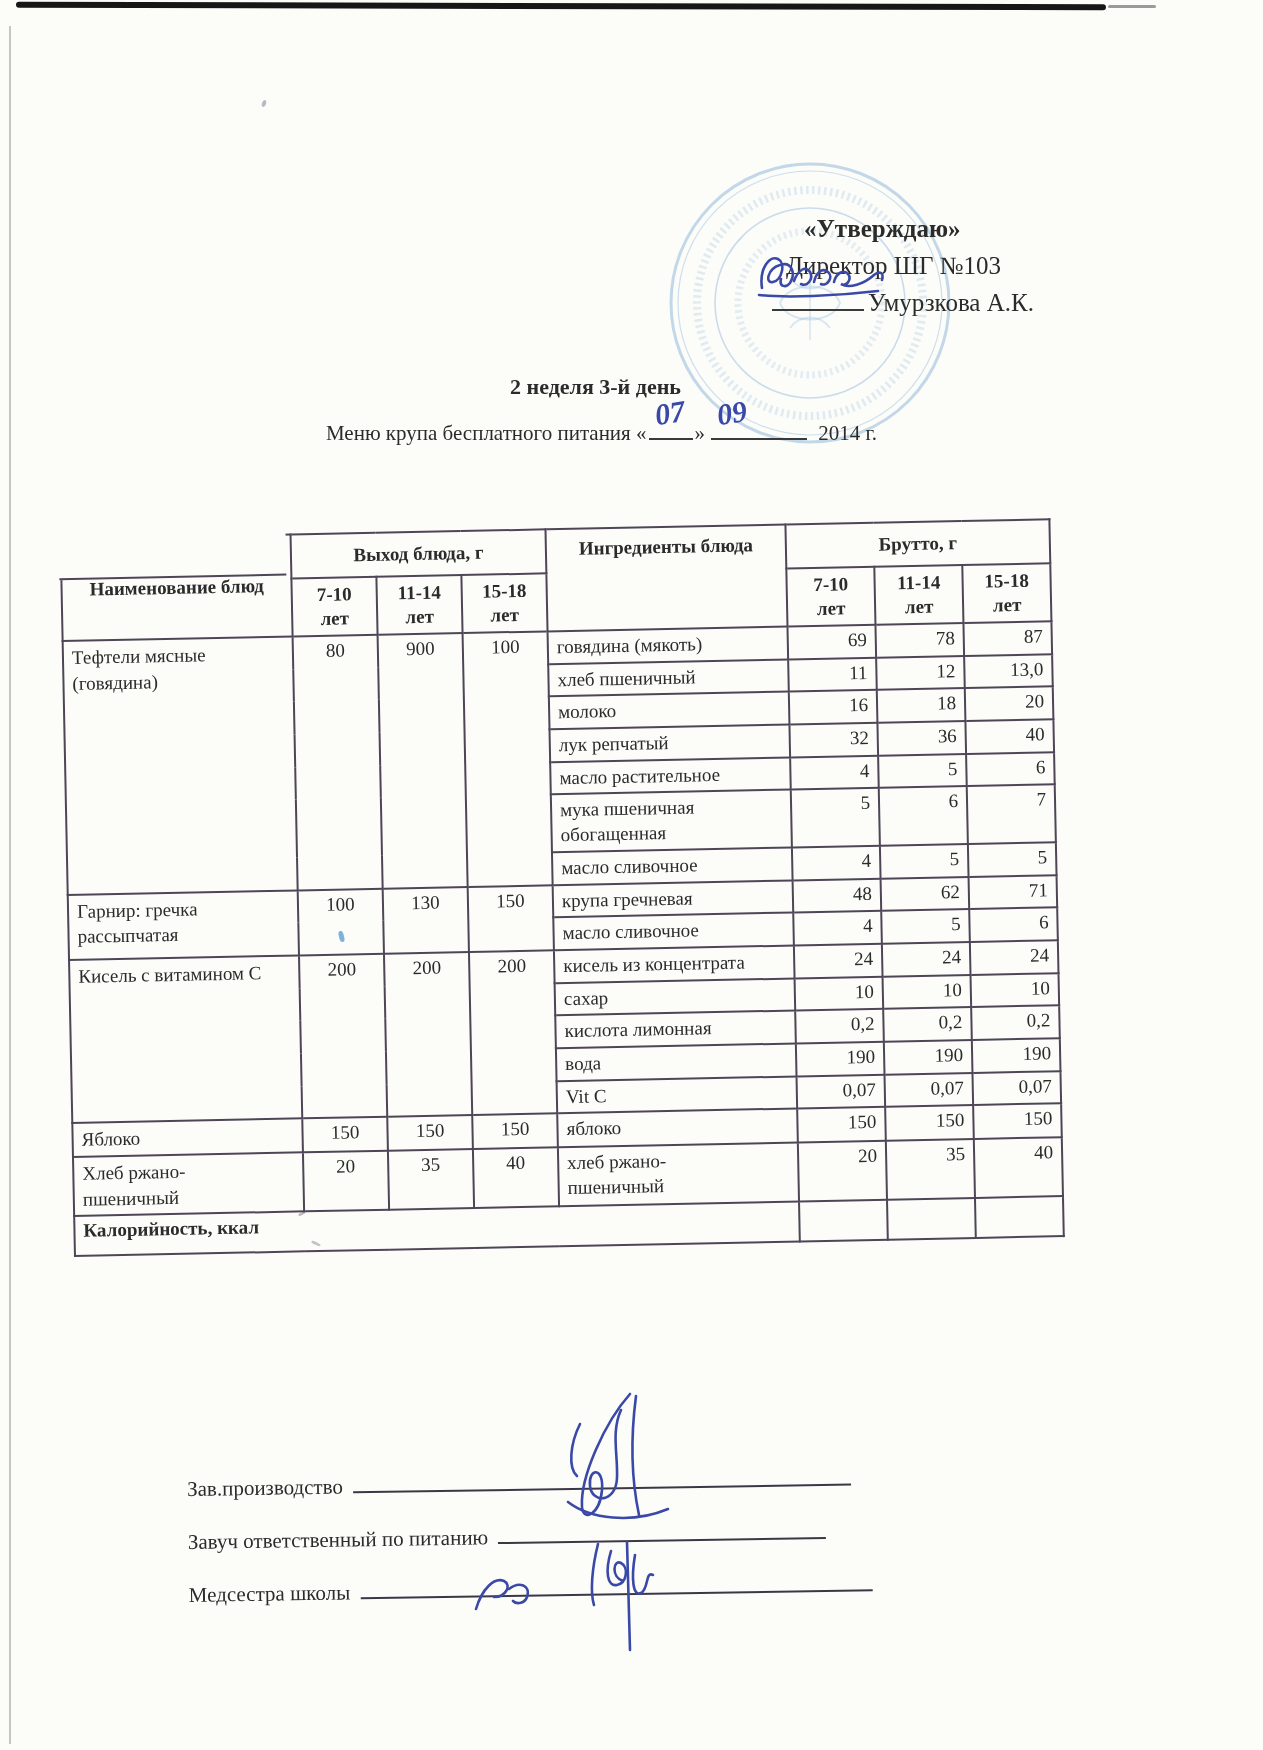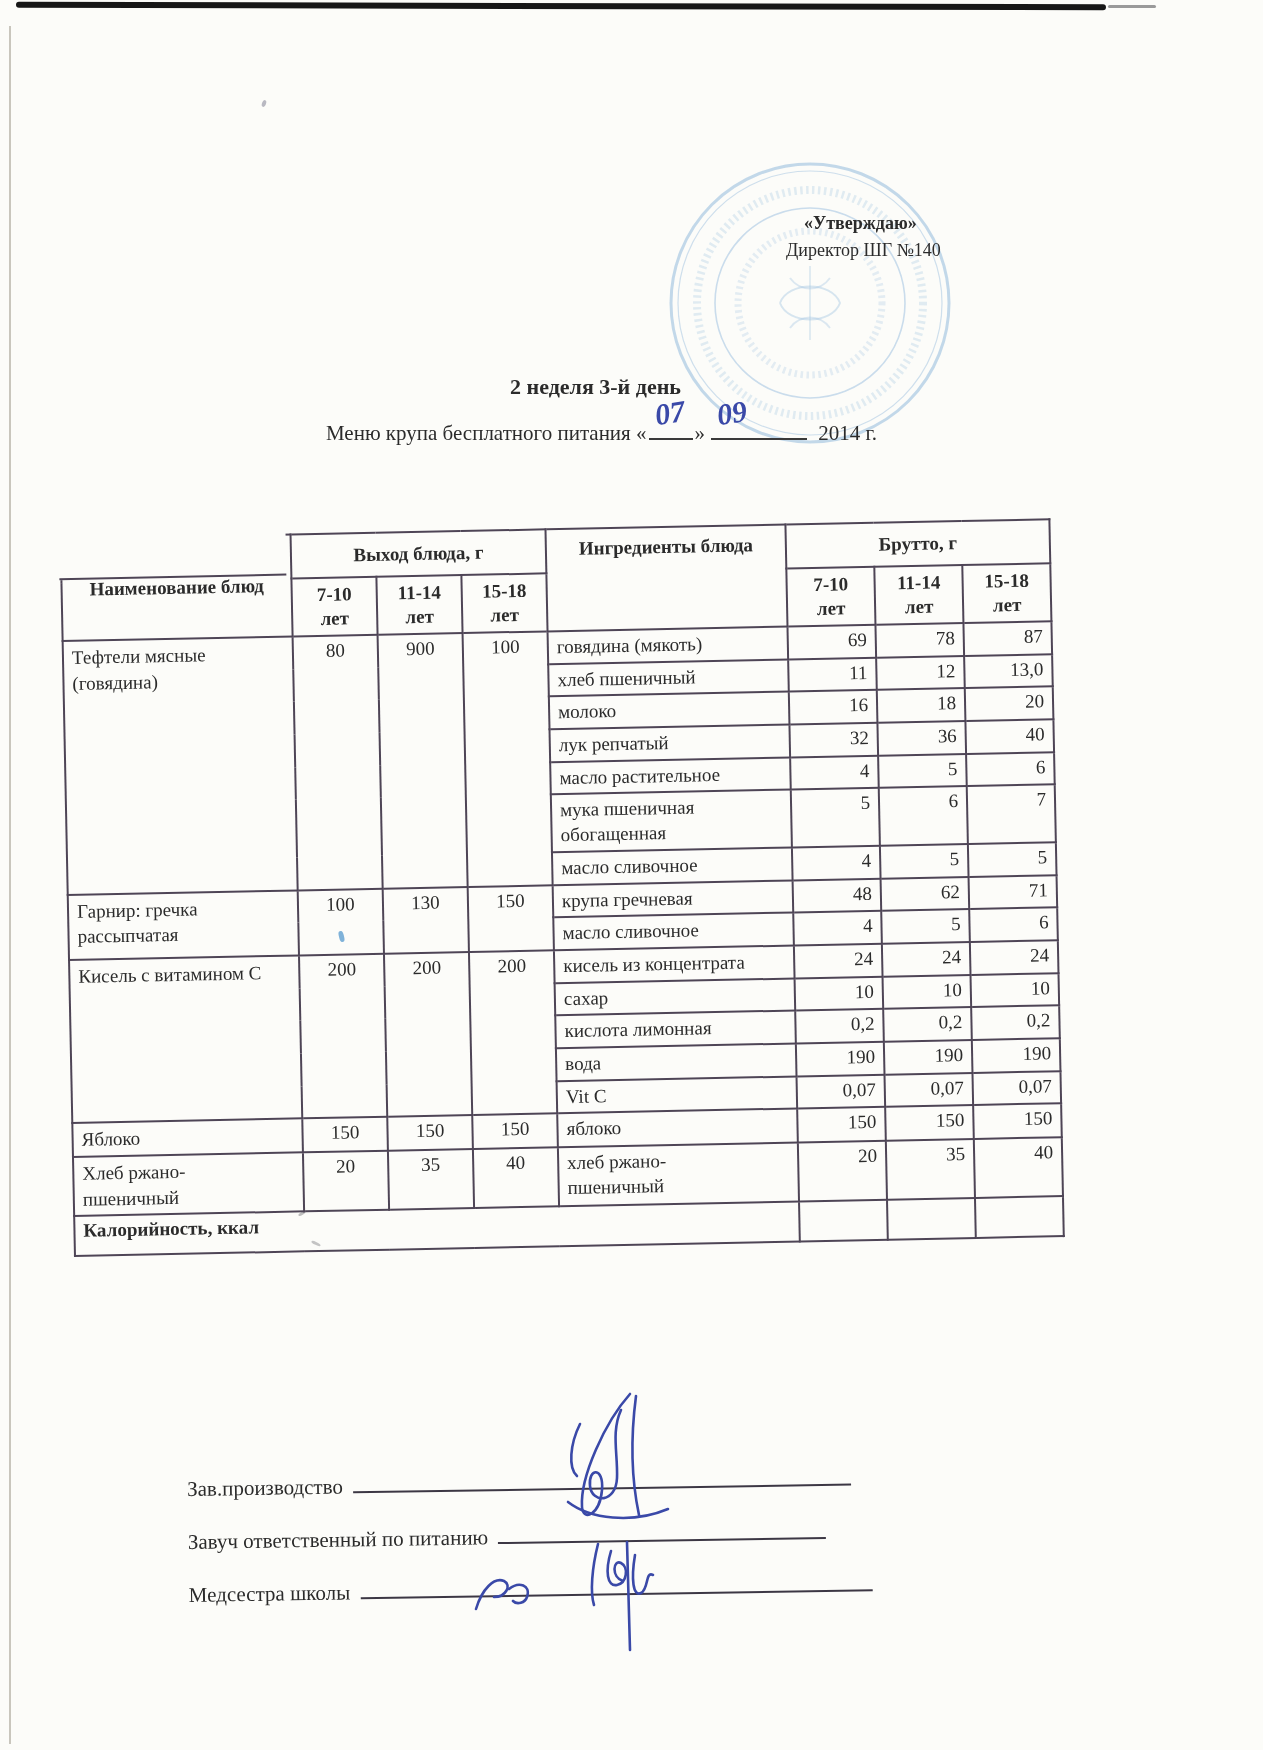--- a/index.html
+++ b/index.html
@@ -18,21 +18,21 @@
   .speck{position:absolute;border-radius:50%;}
   .speck.s1{left:262px;top:100px;width:4px;height:7px;background:#b9b9c2;transform:rotate(20deg);}
   .speck.s2{left:339px;top:931px;width:5px;height:11px;background:#7fb2d9;transform:rotate(-14deg);border-radius:40%;}
   .speck.s3{left:298px;top:1212px;width:8px;height:3px;background:#bdbdbd;transform:rotate(-30deg);}
   .speck.s4{left:311px;top:1242px;width:10px;height:3px;background:#c4c4c4;transform:rotate(25deg);}
 
   
   .stamp{position:absolute;left:665px;top:158px;width:290px;height:290px;z-index:1;opacity:.85;}
 
   
-  .approval{position:absolute;left:772px;top:210px;width:300px;z-index:2;font-size:18px;line-height:1.48;}
+  .approval{position:absolute;left:772px;top:210px;width:300px;z-index:2;font-size:25px;line-height:1.48;}
   .approval .l1{font-weight:bold;margin-left:32px;}
   .approval .l2{margin-left:14px;}
   .approval .l3{white-space:nowrap;}
   .sig-underline{display:inline-block;width:92px;border-bottom:2px solid #3a3a3a;height:18px;margin-right:4px;}
   .director-sig{position:absolute;left:-18px;top:36px;width:160px;height:62px;z-index:3;}
 
   
   .doc-title{position:absolute;top:374px;left:0;width:1263px;text-align:center;transform:translateX(-36px);font-size:22px;font-weight:bold;z-index:2;}
   .menu-line{position:absolute;top:418px;left:0;width:1263px;text-align:center;transform:translateX(-30px);font-size:21px;z-index:2;}
   .blank{display:inline-block;border-bottom:2px solid #3a3a3a;height:20px;position:relative;vertical-align:baseline;}
@@ -83,21 +83,33 @@
     <circle cx="145" cy="145" r="113" stroke-width="8" opacity="0.3" stroke-dasharray="2.5 3.5"></circle>
     <circle cx="145" cy="145" r="72" stroke-width="7" opacity="0.28" stroke-dasharray="2.5 3.5"></circle>
     <path d="M115,145 c8,-22 52,-22 60,0 c-8,22 -52,22 -60,0" stroke-width="2" opacity="0.4"></path>
     <path d="M125,120 c10,14 30,14 40,0 M125,170 c10,-14 30,-14 40,0" stroke-width="2" opacity="0.35"></path>
     <path d="M145,108 l0,74" stroke-width="2" opacity="0.3"></path>
   </g>
 </svg>
 
 <div class="approval">
   <div class="l1">«Утверждаю»</div>
-  <div class="l2">Директор ШГ №140</div>
+  <div class="l2">Директор ШГ №103</div>
+  <div class="l3">
+    <span class="sig-underline"></span><span>Умурзкова А.К.</span>
+    <svg class="director-sig" viewBox="0 0 160 62">
+      <g fill="none" stroke="#3a49a8" stroke-width="2.6" stroke-linecap="round">
+        <path d="M8,42 C5,22 16,9 24,13 C32,17 28,34 19,36 C11,38 13,23 26,19 C38,15 42,28 36,37 C32,42 25,41 27,33"></path>
+        <path d="M40,35 C44,24 52,19 56,26 C60,33 53,41 47,38"></path>
+        <path d="M60,36 C62,27 68,21 74,26 C80,31 73,41 67,38"></path>
+        <path d="M80,36 C82,27 90,23 94,28 C98,33 93,41 87,38 C95,43 110,38 120,29 C126,24 130,27 128,34"></path>
+        <path d="M5,49 C32,52 82,50 124,45"></path>
+      </g>
+    </svg>
+  </div>
 </div>
 
 <div class="doc-title">2 неделя 3-й день</div>
 
 <div class="menu-line"><span>Меню крупа бесплатного питания «</span><span class="blank day"><span class="hand">07</span></span><span>»</span><span class="blank month"><span class="hand">09</span></span> <span>2014 г.</span></div>
 
 <div class="table-wrap">
   <table class="menu">
     <colgroup>
       <col style="width:230px">

